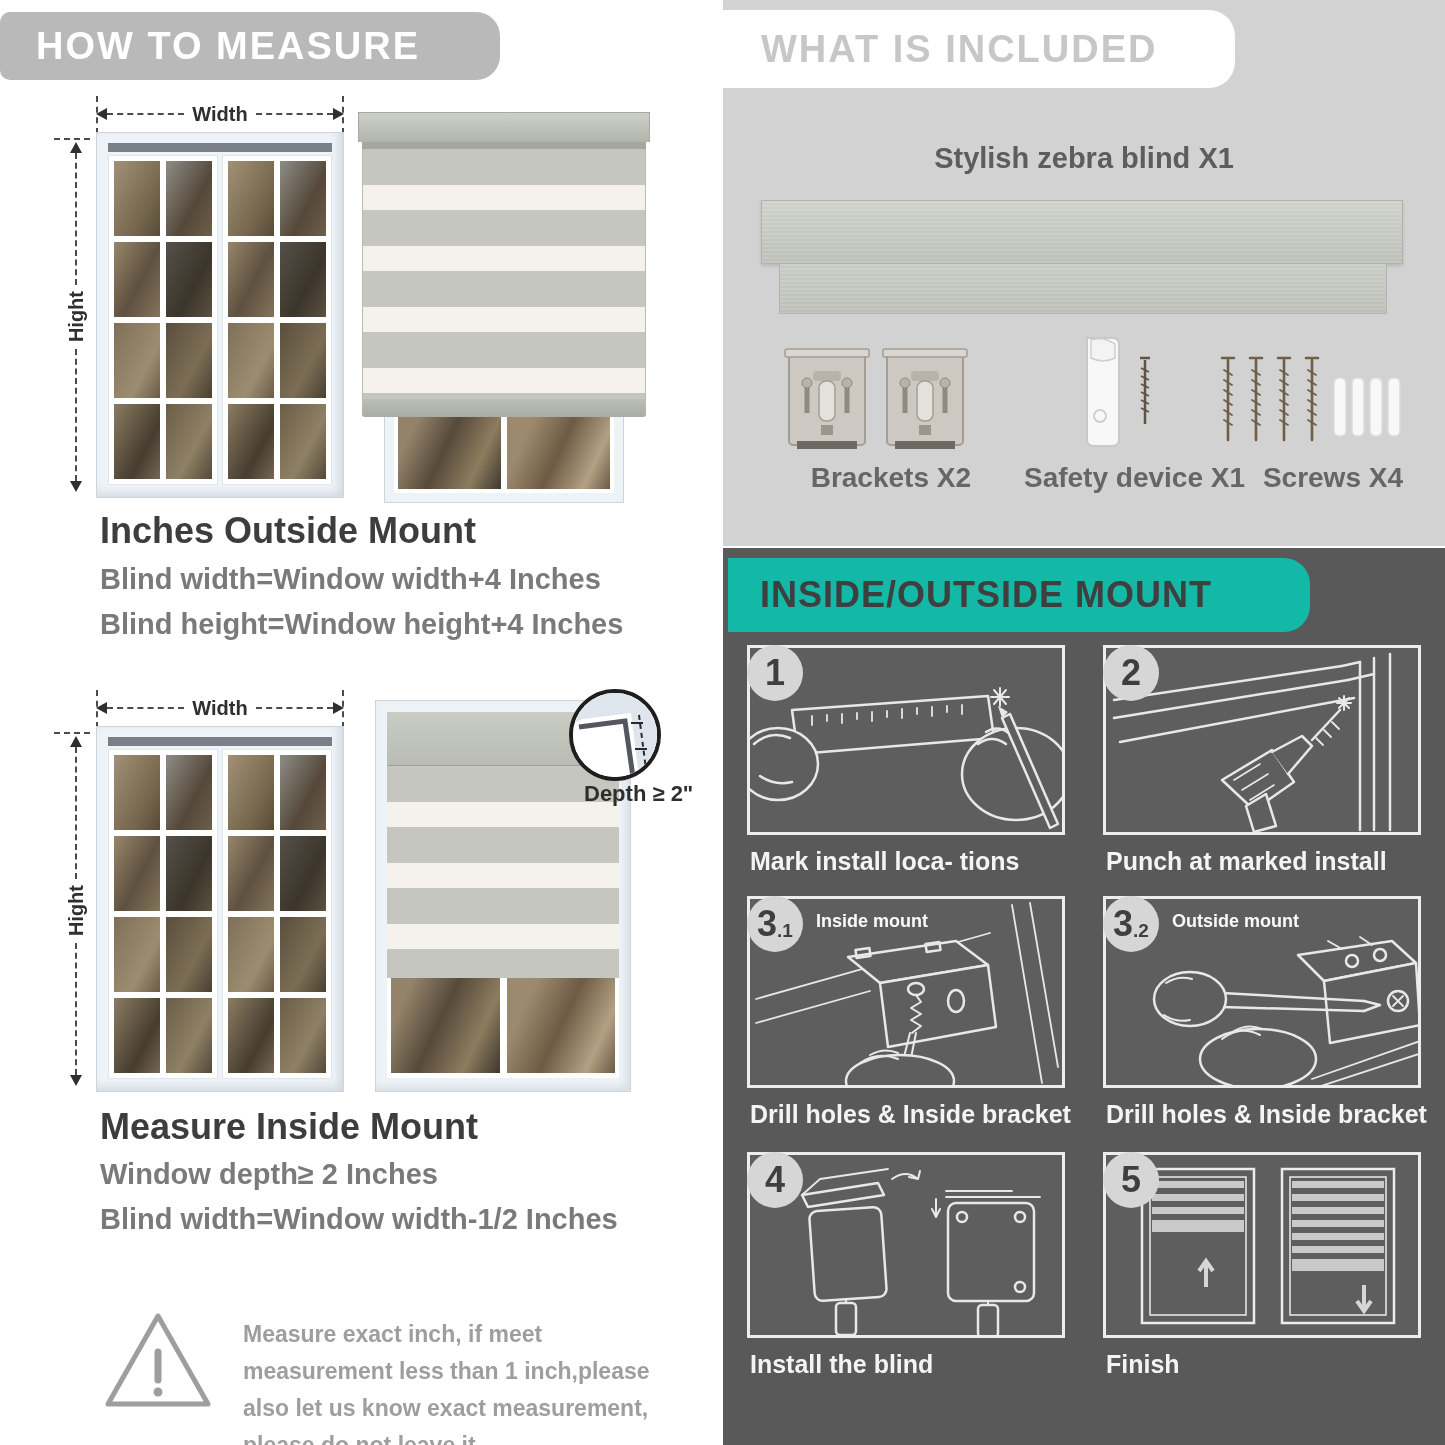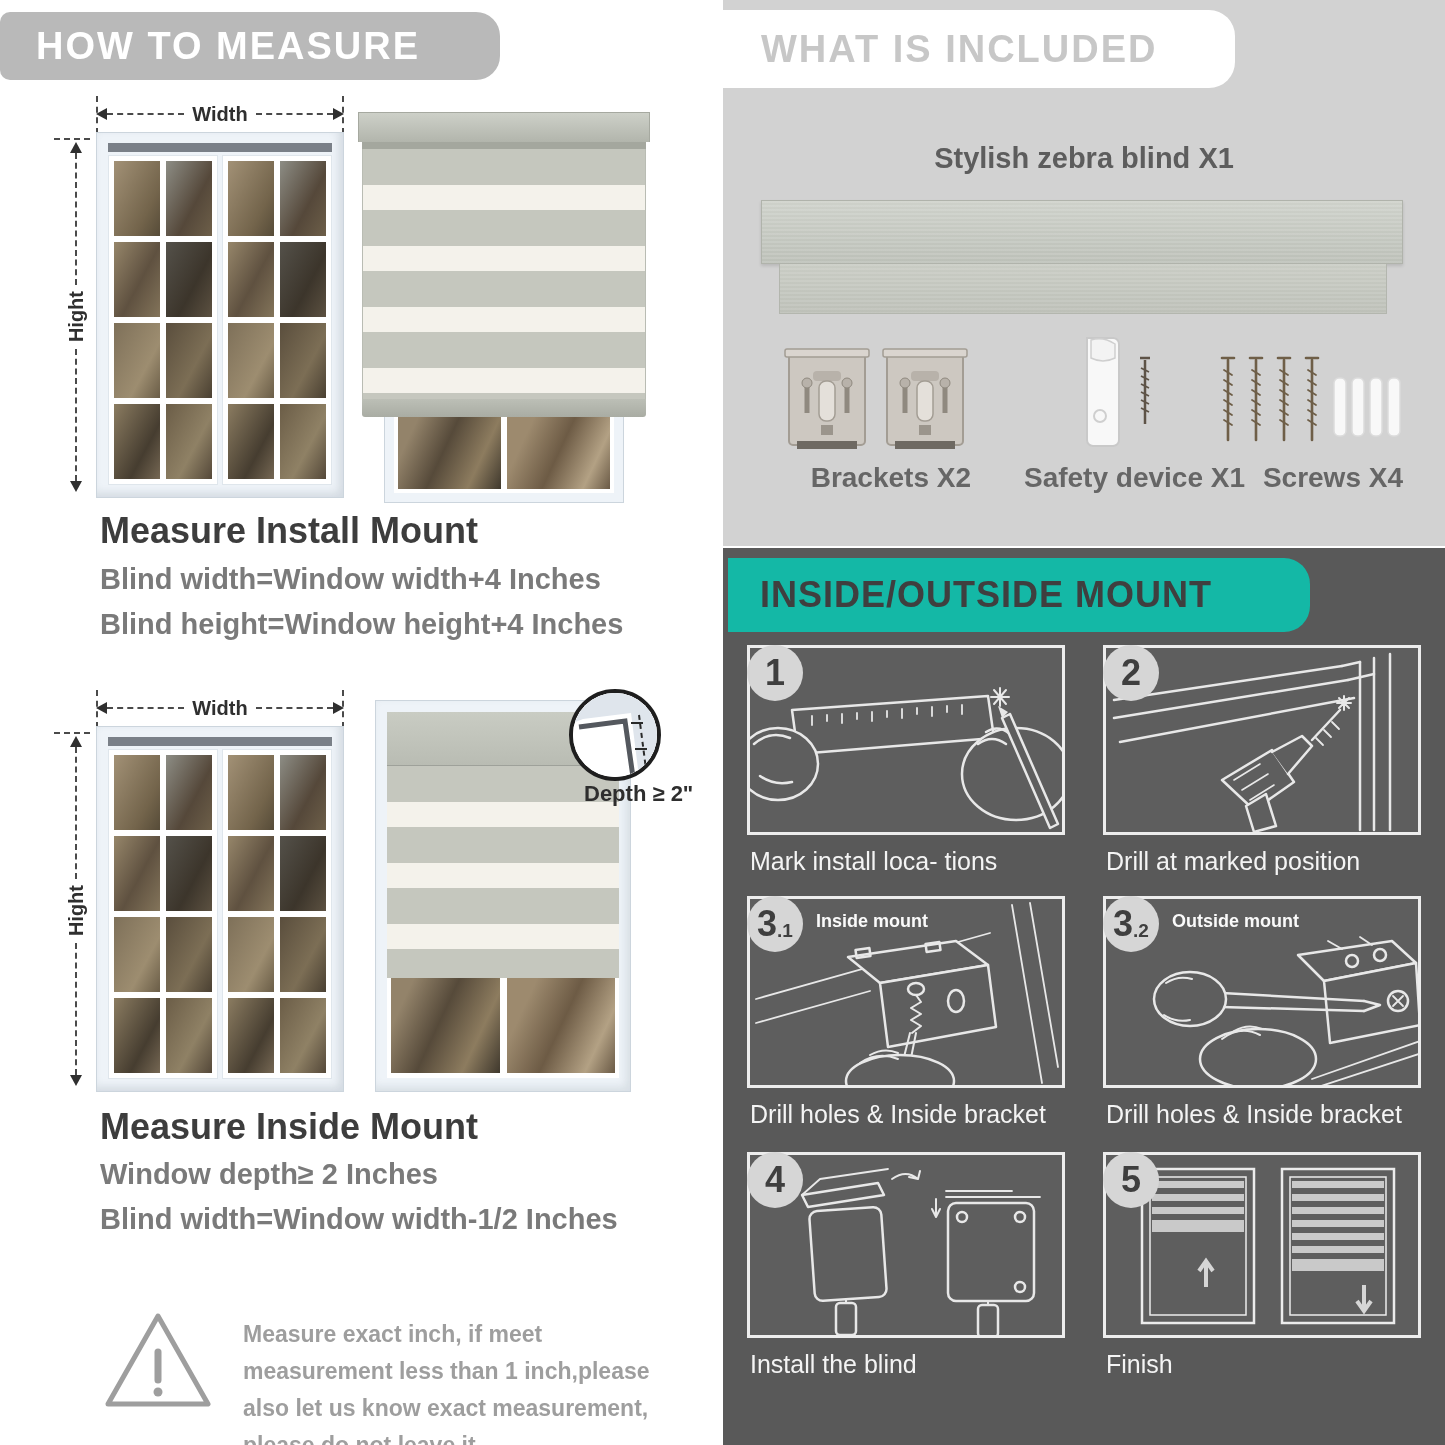--- a/index.html
+++ b/index.html
@@ -95,21 +95,21 @@
              border-radius:0 26px 26px 0;display:flex;align-items:center;padding-left:32px;
              color:#3f3f3f;font-size:36px;font-weight:bold;letter-spacing:1px;}
   .step-box{position:absolute;width:318px;background:#5e5e5e;border:3px solid #ededed;}
   .r1{top:97px;height:190px}.r2{top:348px;height:192px}.r3{top:604px;height:186px}
   .c1{left:24px}.c2{left:380px}
   .badge{position:absolute;left:-3px;top:-3px;width:56px;height:56px;border-radius:50%;background:#d6d6d6;
          display:flex;align-items:center;justify-content:center;color:#3f3f3f;font-weight:bold;z-index:3;}
   .badge .num{font-size:36px;}
   .badge .sub{font-size:19px;margin-top:14px;}
   .step-title{position:absolute;left:66px;top:12px;color:#fafafa;font-size:18px;font-weight:bold;z-index:3;}
-  .caption{position:absolute;color:#f4f4f4;font-size:25px;font-weight:normal;}
+  .caption{position:absolute;color:#f4f4f4;font-size:25px;font-weight:bold;}
   .cap-r1{top:299px}.cap-r2{top:552px}.cap-r3{top:802px}
   .step-art{position:absolute;inset:0;}
 </style>
 </head>
 <body>
 
 <div class="canvas">
 
   <div class="l-banner">HOW TO MEASURE</div>
 
@@ -164,21 +164,21 @@
     <div class="stripes bo-stripes"></div>
     <div class="bo-rail"></div>
     <div class="under-win">
       <div class="uw-panes">
         <div class="uw-pane"></div>
           <div class="uw-pane b"></div>
       </div>
     </div>
   </div>
 
-  <div class="h1" style="top:510px">Measure Install Mount</div>
+  <div class="h1" style="top:510px">Inches Outside Mount</div>
   <div class="formula" style="top:563px">Blind width=Window width+4 Inches</div>
   <div class="formula" style="top:608px">Blind height=Window height+4 Inches</div>
 
   <div class="fig-win fw2">
     <div class="mw">
       <span class="arr left"></span>
       <span class="dash"></span>
       <span class="lbl">Width</span>
       <span class="dash"></span>
       <span class="arr right"></span>
@@ -468,20 +468,20 @@
             <rect x="186" y="65" width="92" height="7"></rect>
           <rect x="186" y="78" width="92" height="7"></rect>
             <rect x="186" y="91" width="92" height="7"></rect>
           <rect x="186" y="104" width="92" height="12"></rect>
         </g>
         <path d="M258 130 l0 24 M251 146 l7 10 l7 -10" stroke="#d6d6d6" stroke-width="4" fill="none"></path>
       </svg>
     </div>
 
     <div class="caption cap-r1" style="left:27px">Mark install loca- tions</div>
-    <div class="caption cap-r1" style="left:383px">Drill at  marked position</div>
+    <div class="caption cap-r1" style="left:383px">Punch at  marked install</div>
     <div class="caption cap-r2" style="left:27px">Drill holes &amp;  Inside bracket</div>
     <div class="caption cap-r2" style="left:383px">Drill holes &amp;  Inside bracket</div>
     <div class="caption cap-r3" style="left:27px">Install the blind</div>
     <div class="caption cap-r3" style="left:383px">Finish</div>
   </div>
 
 </div>
 
 </body></html>

